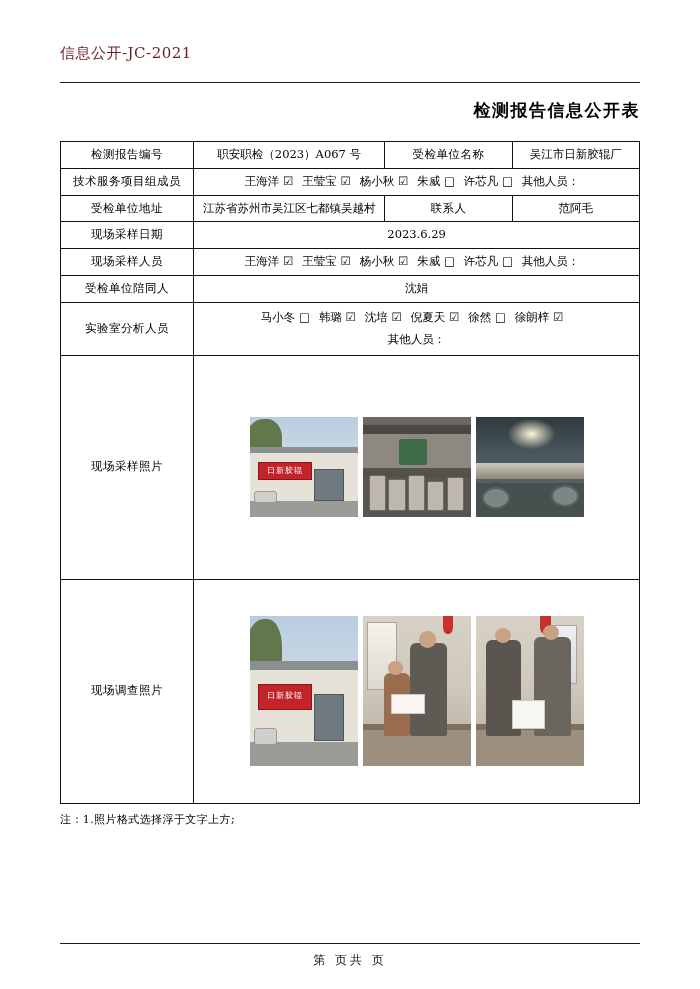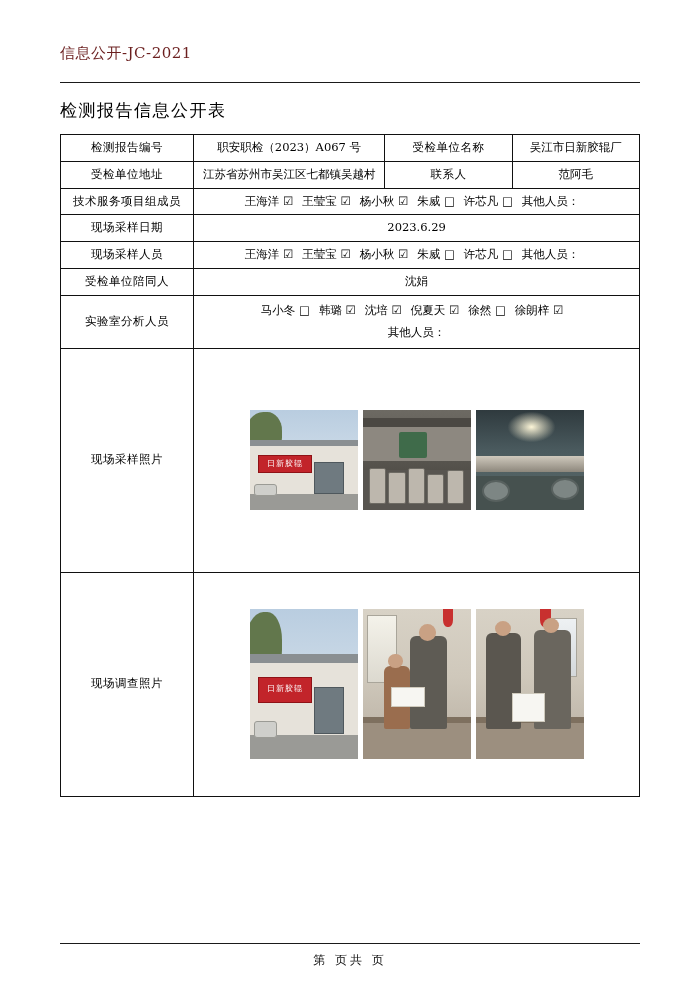--- a/index.html
+++ b/index.html
@@ -55,25 +55,25 @@
   .doc-code {
     font-family: "DejaVu Serif", serif;
     font-size: 15px;
     letter-spacing: 0.5px;
     color: #6b1f1f;
     white-space: nowrap;
   }
 
   
   .doc-title {
-    text-align: left;
+    text-align: right;
     font-size: 17px;
-    font-weight: normal;
+    font-weight: bold;
     letter-spacing: 1.5px;
-    margin: 16px 0 12px;
+    margin: 16px 0 19px;
     font-family: "DejaVu Serif", serif;
   }
 
   
   table.main {
     width: 100%;
     border-collapse: collapse;
     table-layout: fixed;
     font-size: 11.5px;
     font-family: "DejaVu Serif", serif;
@@ -192,30 +192,30 @@
       <col style="width:22%">
     </colgroup>
     <tbody>
       <tr>
         <td class="label">检测报告编号</td>
         <td>职安职检（2023）A067 号</td>
         <td class="label">受检单位名称</td>
         <td>吴江市日新胶辊厂</td>
       </tr>
       <tr>
+        <td class="label">技术服务项目组成员</td>
+        <td colspan="3" class="cbrow">
+          <span id="team-members"><span class="cb">王海洋 ☑</span><span class="cb">王莹宝 ☑</span><span class="cb">杨小秋 ☑</span><span class="cb">朱威 □</span><span class="cb">许芯凡 □</span><span class="cb">其他人员：</span></span>
+        </td>
+      </tr>
+      <tr>
         <td class="label">受检单位地址</td>
         <td>江苏省苏州市吴江区七都镇吴越村</td>
         <td class="label">联系人</td>
         <td>范阿毛</td>
-      </tr>
-      <tr>
-        <td class="label">技术服务项目组成员</td>
-        <td colspan="3" class="cbrow">
-          <span id="team-members"><span class="cb">王海洋 ☑</span><span class="cb">王莹宝 ☑</span><span class="cb">杨小秋 ☑</span><span class="cb">朱威 □</span><span class="cb">许芯凡 □</span><span class="cb">其他人员：</span></span>
-        </td>
       </tr>
       <tr>
         <td class="label">现场采样日期</td>
         <td colspan="3">2023.6.29</td>
       </tr>
       <tr>
         <td class="label">现场采样人员</td>
         <td colspan="3" class="cbrow">
           <span id="sampling-members"><span class="cb">王海洋 ☑</span><span class="cb">王莹宝 ☑</span><span class="cb">杨小秋 ☑</span><span class="cb">朱威 □</span><span class="cb">许芯凡 □</span><span class="cb">其他人员：</span></span>
         </td>
@@ -301,15 +301,16 @@
               <div class="p-body" style="left:54%;top:14%;width:34%;height:66%;background:#6a665e;"></div>
               <div class="p-head" style="left:62%;top:6%;width:15%;height:10%;"></div>
               <div class="paper" style="left:34%;top:56%;width:28%;height:18%;"></div>
             </div>
           </div>
         </td>
       </tr>
     </tbody>
   </table>
 
+  <div class="note">注：1.照片格式选择浮于文字上方;</div>
 
   <div class="doc-footer">第 页共  页</div>
 </div>
 
 </body></html>

